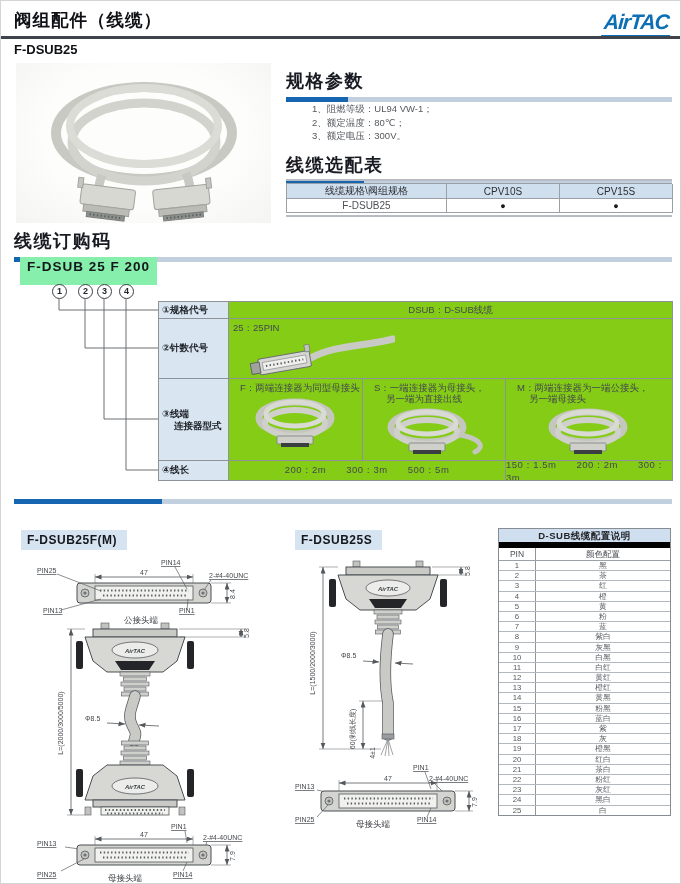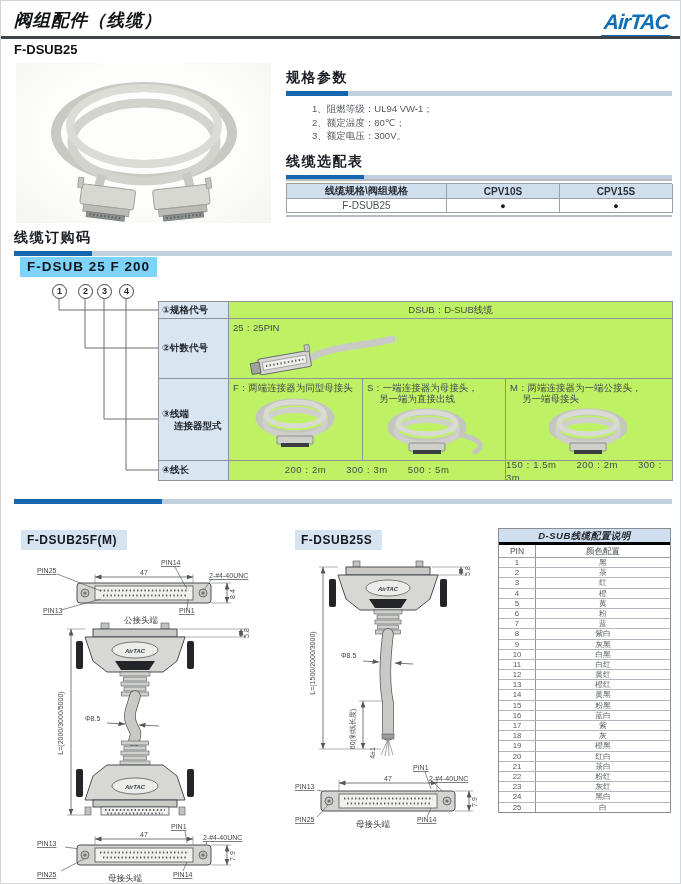--- a/index.html
+++ b/index.html
@@ -1,71 +1,71 @@
 <!DOCTYPE html>
 <html><head>
 <meta charset="utf-8">
 <style>
   html,body{margin:0;padding:0;}
   body{width:681px;height:884px;background:#ffffff;font-family:"Liberation Sans","DejaVu Sans",sans-serif;position:relative;color:#33363c;overflow:hidden;}
   .page{position:absolute;inset:0;border:1px solid #d3d6d9;background:#fff;}
 
   
-  .page-title{position:absolute;left:13px;top:7px;font-size:17.5px;font-weight:800;color:#0f1115;letter-spacing:1px;font-style:italic;}
+  .page-title{position:absolute;left:13px;top:7px;font-size:17.5px;font-weight:800;color:#0f1115;letter-spacing:1px;}
   .logo{position:absolute;right:9px;top:9px;font-size:21px;font-weight:800;font-style:italic;color:#0e6fb5;letter-spacing:-1px;border-bottom:2.5px solid #0e6fb5;padding:0 2px 1px 2px;transform:skewX(-4deg);}
   .title-rule{position:absolute;left:0;right:0;top:35px;height:2.5px;background:#3f444a;}
   .model{position:absolute;left:13px;top:41px;font-size:13px;font-weight:800;color:#0f1115;}
 
   
   .sec{position:absolute;}
-  .sec-h{font-size:14px;font-weight:800;color:#181b22;letter-spacing:1.5px;}
+  .sec-h{font-size:18px;font-weight:800;color:#181b22;letter-spacing:1.5px;}
   .sec-bar{height:5px;background:#c2cfdf;margin-top:4px;position:relative;}
   .sec-bar i{position:absolute;left:0;top:0;height:100%;background:#1565b0;}
 
   
   .photo{position:absolute;left:15px;top:62px;width:255px;height:160px;background:radial-gradient(ellipse at 50% 45%, #fdfdfc 55%, #f4f4f2 100%);}
 
   
   .spec-list{position:absolute;left:286px;top:101px;font-size:9.5px;color:#55585e;line-height:13.5px;margin-left:25px;}
 
   
   .sel-wrap{position:absolute;left:285px;top:178px;width:386px;border-top:2px solid #b6bcc2;border-bottom:2px solid #b6bcc2;padding:2px 0;}
   .sel-grid{display:grid;grid-template-columns:160px 113px 113px;border-top:1px solid #9aa0a6;border-left:1px solid #9aa0a6;}
   .sel-grid > div{border-right:1px solid #9aa0a6;border-bottom:1px solid #9aa0a6;display:flex;align-items:center;justify-content:center;}
-  .sel-h{height:14px;background:#d0dfee;font-size:10px;font-weight:700;color:#2b2e34;}
+  .sel-h{height:14px;background:#d0dfee;font-size:10px;font-weight:400;color:#2b2e34;}
   .sel-d{height:13px;background:#fff;font-size:10px;color:#4c5056;}
   .sel-dot{font-size:9px;color:#17191d;}
 
   
-  .code-box{position:absolute;left:19px;top:256px;width:130px;height:20px;background:#7dd3fc;font-size:13.5px;font-weight:800;color:#13161b;line-height:20px;padding-left:7px;letter-spacing:1px;}
+  .code-box{position:absolute;left:19px;top:256px;width:130px;height:28px;background:#86efac;font-size:13.5px;font-weight:800;color:#13161b;line-height:20px;padding-left:7px;letter-spacing:1px;}
   .circ{position:absolute;width:13px;height:13px;border:1.3px solid #3c4046;border-radius:50%;font-size:9px;font-weight:800;color:#23262b;text-align:center;line-height:13px;background:#fff;}
   .overlay{position:absolute;left:0;top:0;width:681px;height:884px;pointer-events:none;}
 
   
-  .ord-table{position:absolute;left:157px;top:300px;width:514px;display:grid;grid-template-columns:70px 134px 143px 167px;grid-template-rows:17px 60px 82px 20px;border-left:1px solid #8d9399;border-top:1px solid #8d9399;font-size:9.5px;color:#4a4e54;background:#bef264;}
+  .ord-table{position:absolute;left:157px;top:300px;width:514px;display:grid;grid-template-columns:70px 134px 143px 167px;grid-template-rows:17px 60px 82px 20px;border-left:1px solid #8d9399;border-top:1px solid #8d9399;font-size:9.5px;color:#4a4e54;background:#84cc16;}
   .ord-table > div{border-right:1px solid #8d9399;border-bottom:1px solid #8d9399;position:relative;overflow:hidden;}
   .lab{background:#d9e6f2;font-weight:800;color:#22252b;display:flex;align-items:center;padding-left:3px;font-size:9.5px;}
   .lab3{flex-direction:column;align-items:flex-start;justify-content:center;line-height:12px;}
   .lab3 .ind{padding-left:12px;}
   .v1{grid-column:2/5;display:flex;align-items:center;justify-content:center;color:#45494f;}
   .v2{grid-column:2/5;}
   .v2 .cellnote{padding:3px 0 0 4px;color:#45494f;}
   .v4a{grid-column:2/4;display:flex;align-items:center;justify-content:center;color:#45494f;letter-spacing:0.5px;text-align:center;}
   .v4b{display:flex;align-items:center;justify-content:center;color:#45494f;letter-spacing:0.5px;}
-  .fms .cellnote{padding:3px 0 0 4px;line-height:11px;color:#45494f;}
+  .fms .cellnote{padding:3px 0 0 11px;line-height:11px;color:#45494f;}
   .coil{display:block;margin:1px auto 0;}
 
   
   .dtitle{position:absolute;background:#d6e4f1;font-size:12px;font-weight:800;color:#14171c;padding:3px 10px 3px 6px;letter-spacing:0.5px;}
   .ldraw{position:absolute;left:14px;top:552px;}
   .mdraw{position:absolute;left:292px;top:552px;}
 
   
   .pin-table{position:absolute;left:497px;top:527px;width:171px;border:1px solid #868c92;background:#fff;}
-  .pt-title{height:13px;line-height:13px;text-align:center;font-weight:800;font-size:9.5px;background:#cfdfef;border-bottom:3px solid #000000;color:#22252b;letter-spacing:0.5px;font-style:italic;}
+  .pt-title{height:13px;line-height:13px;text-align:center;font-weight:800;font-size:9.5px;background:#cfdfef;border-bottom:6px solid #000000;color:#22252b;letter-spacing:0.5px;}
   .pt-head{display:flex;border-bottom:1px solid #9ba1a7;height:12px;line-height:12px;font-size:8.5px;color:#4b4f55;}
   .pt-row{display:flex;border-bottom:1px solid #b3b8be;height:9.2px;line-height:9.4px;font-size:7.8px;color:#565a60;}
   .pt-row:last-child{border-bottom:none;}
   .pt-pin{width:36px;text-align:center;border-right:1px solid #8f959b;}
   .pt-col{flex:1;text-align:center;}
 
   
   svg .body{fill:#d4d5d1;stroke:#4a4e52;stroke-width:1;}
   svg .face{fill:#f1f1ee;stroke:#53575b;stroke-width:0.8;}
   svg .dimline{stroke:#54585c;stroke-width:0.8;fill:none;}

